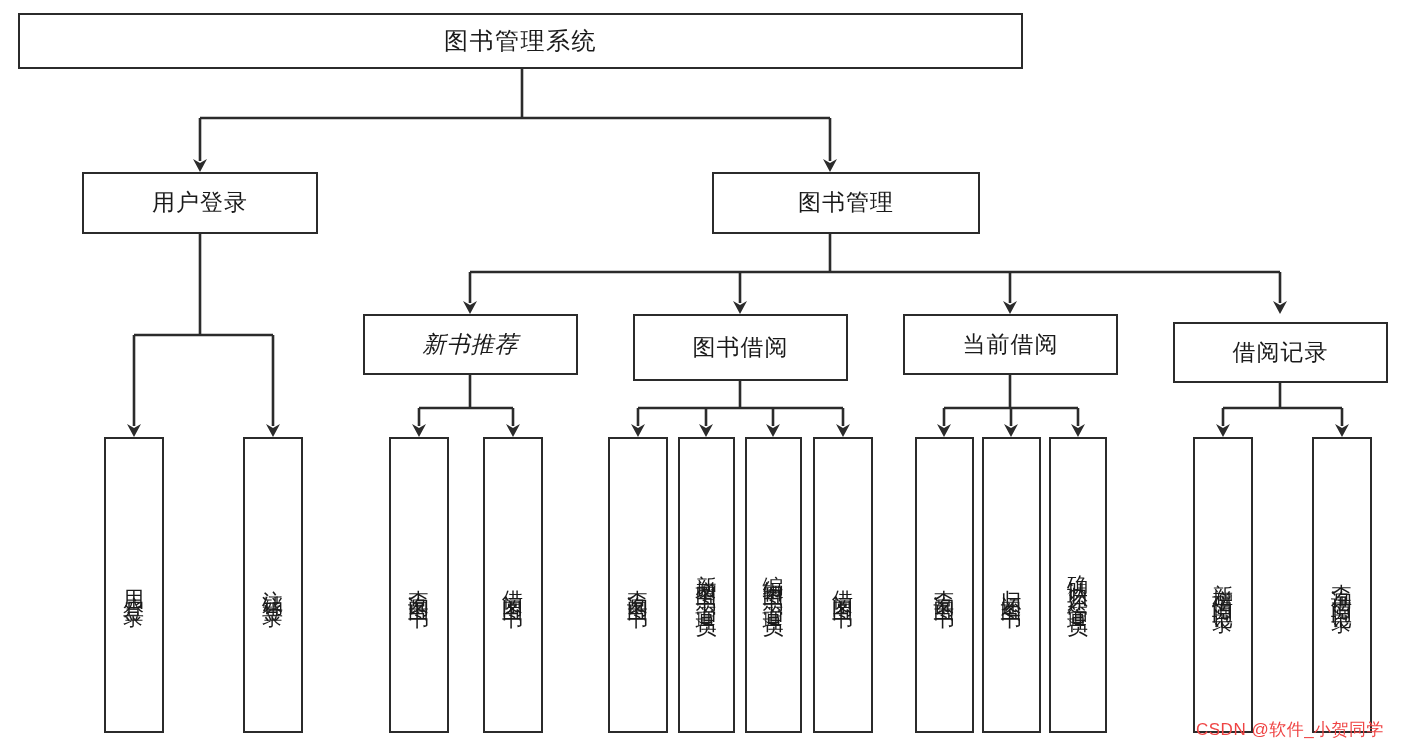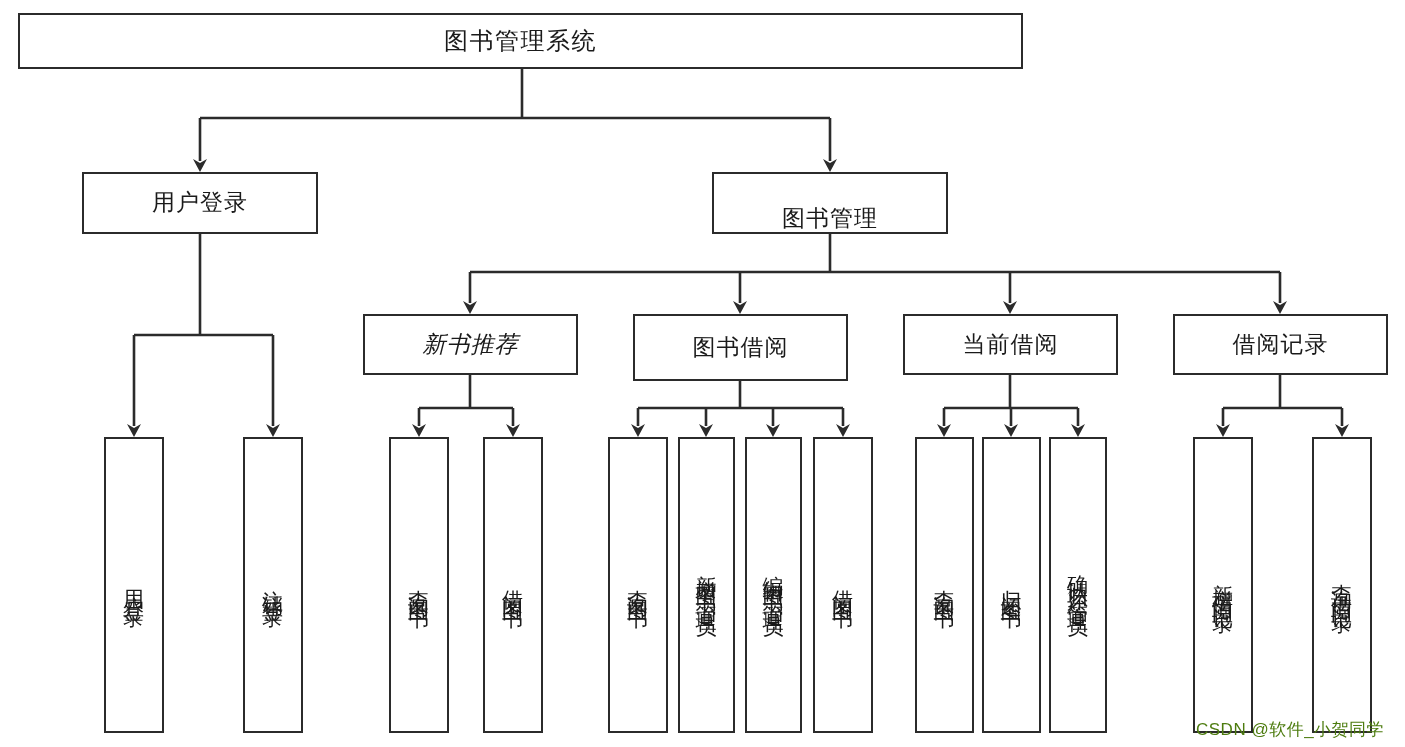--- a/index.html
+++ b/index.html
@@ -60,21 +60,21 @@
   .node.v-node .node-label {
     writing-mode: vertical-rl;
     text-orientation: upright;
     font-size: 21px;
     letter-spacing: 6px;
     line-height: 1;
     white-space: nowrap;
   }
   .watermark {
     position: absolute;
-    color: #4d7c0f;
+    color: #ef4444;
     font-size: 17px;
     letter-spacing: 0.5px;
     white-space: nowrap;
     user-select: none;
   }
 </style>
 </head>
 <body>
 
 <div id="diagram-root">
@@ -141,34 +141,34 @@
       </g>
   </svg>
 
   <div class="node root h-node" style="left: 18px; top: 13px; width: 1005px; height: 56px;">
     <span class="node-label">图书管理系统</span>
   </div>
 
   <div class="node h-node" style="left: 82px; top: 172px; width: 236px; height: 62px;">
     <span class="node-label">用户登录</span>
   </div>
-  <div class="node h-node" style="left: 712px; top: 172px; width: 236px; height: 62px; align-items: flex-end;">
+  <div class="node h-node" style="left: 712px; top: 172px; width: 268px; height: 62px;">
     <span class="node-label">图书管理</span>
   </div>
 
   <div class="node h-node" style="left: 363px; top: 314px; width: 215px; height: 61px; font-style: italic;">
     <span class="node-label">新书推荐</span>
   </div>
   <div class="node h-node" style="left: 633px; top: 314px; width: 215px; height: 67px;">
     <span class="node-label">图书借阅</span>
   </div>
   <div class="node h-node" style="left: 903px; top: 314px; width: 215px; height: 61px;">
     <span class="node-label">当前借阅</span>
   </div>
-  <div class="node h-node" style="left: 1173px; top: 314px; width: 215px; height: 61px;">
+  <div class="node h-node" style="left: 1173px; top: 322px; width: 215px; height: 61px;">
     <span class="node-label">借阅记录</span>
   </div>
 
   <div class="node v-node" style="left: 104px; top: 437px; width: 60px; height: 296px;">
     <span class="node-label">用户登录</span>
   </div>
   <div class="node v-node" style="left: 243px; top: 437px; width: 60px; height: 296px;">
     <span class="node-label">注销登录</span>
   </div>
   <div class="node v-node" style="left: 389px; top: 437px; width: 60px; height: 296px;">

